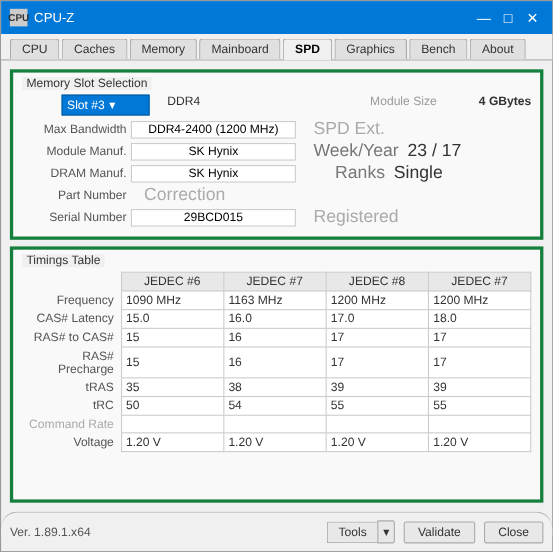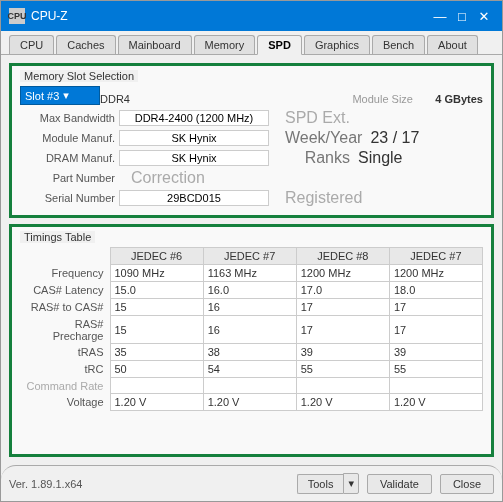--- a/index.html
+++ b/index.html
@@ -110,23 +110,24 @@
       color: #333;
       background: #f0f0f0;
       padding: 0 4px;
       margin-top: -8px;
       display: inline-block;
       margin-bottom: 4px;
     }
 
     .slot-row {
       display: flex;
-      align-items: flex-end;
-      gap: 0;
+      align-items: flex-start;
+      gap: 16px;
       margin-bottom: 4px;
+      margin-left: 36px;
     }
     .slot-select {
       background: #0078d7;
       color: white;
       border: 1px solid #005a9e;
       padding: 2px 4px;
       font-size: 11px;
       display: flex;
       align-items: center;
       gap: 4px;
@@ -269,22 +270,22 @@
     <div class="title-bar-controls">
       <button class="title-btn">—</button>
       <button class="title-btn">□</button>
       <button class="title-btn close">✕</button>
     </div>
   </div>
 
   <div class="tabs-bar">
     <div class="tab">CPU</div>
     <div class="tab">Caches</div>
+    <div class="tab">Memory</div>
     <div class="tab">Mainboard</div>
-    <div class="tab">Memory</div>
     <div class="tab active">SPD</div>
     <div class="tab">Graphics</div>
     <div class="tab">Bench</div>
     <div class="tab">About</div>
   </div>
 
   <div class="content">
 
     <div class="group-box">
       <span class="group-label">Memory Slot Selection</span>

